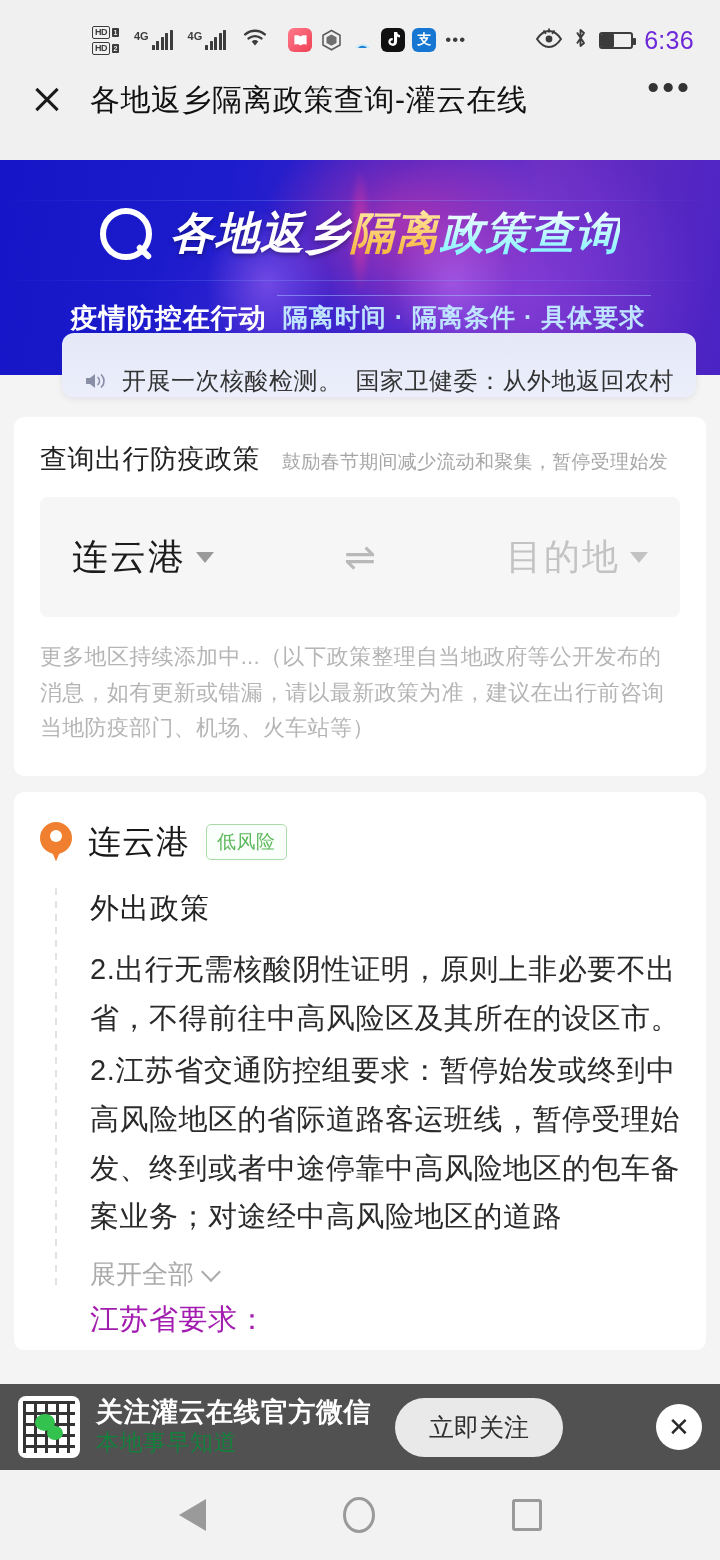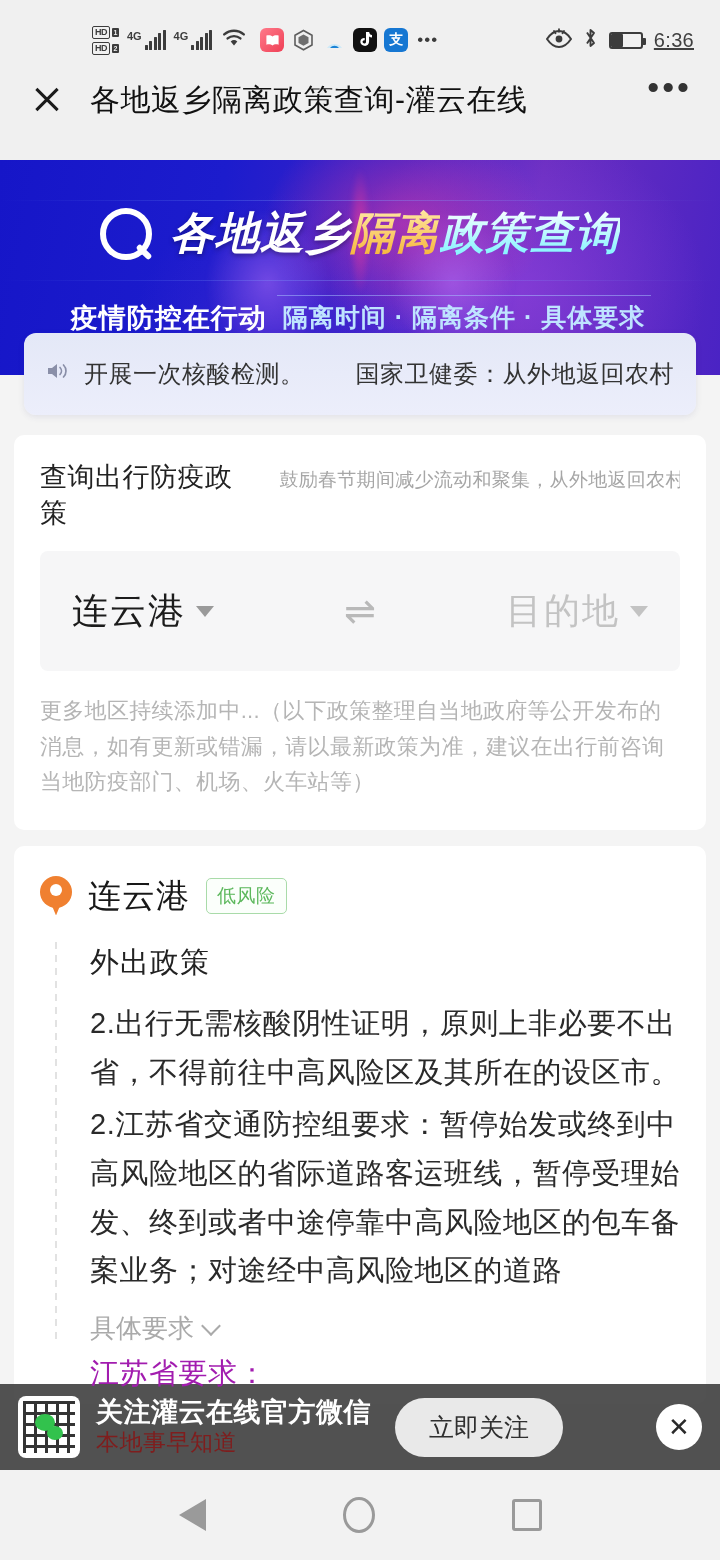--- a/index.html
+++ b/index.html
@@ -8,21 +8,21 @@
     font-family:"Liberation Sans","DejaVu Sans",sans-serif;
     background:#f2f2f2; overflow:hidden; position:relative;
   }
   .phone { width:720px; height:1560px; position:relative; background:#f4f4f4; overflow:hidden; }
 
   
   .statusbar{
     height:80px; background:#f0f0f0; display:flex; align-items:center;
     padding:0 26px; position:relative;
   }
-  .sb-left{ display:flex; align-items:center; gap:5px; margin-left:66px; }
+  .sb-left{ display:flex; align-items:center; gap:12px; margin-left:66px; }
   .hd-stack{ display:flex; flex-direction:column; gap:3px; }
   .hd-row{ display:flex; align-items:center; gap:2px; }
   .hd-badge{
     font-size:9px; font-weight:bold; color:#3c3c3c; border:1.4px solid #3c3c3c;
     border-radius:2px; padding:0 2px; line-height:11px; letter-spacing:-.5px;
   }
   .hd-sub{ font-size:7px; color:#3c3c3c; background:#3c3c3c; color:#f0f0f0;
     border-radius:1px; padding:0 1.5px; line-height:9px; font-weight:bold;}
   .sig{ display:flex; align-items:flex-end; gap:3px; margin-left:3px;}
   .sig-label{ font-size:11px; color:#3c3c3c; align-self:flex-start; font-weight:700;}
@@ -37,21 +37,21 @@
   .ai-book{ background:linear-gradient(135deg,#ff7a8a,#ef4056); }
   .ai-hex{ background:transparent; }
   .ai-arc{ background:transparent; }
   .ai-tok{ background:#111; }
   .ai-ali{ background:#1677d2; font-weight:bold; font-size:14px;}
   .dots-mini{ color:#3c3c3c; font-size:17px; letter-spacing:1px; line-height:10px; margin-left:2px;}
   .sb-right{ margin-left:auto; display:flex; align-items:center; gap:11px; }
   .battery{ width:34px;height:17px;border:2px solid #3c3c3c;border-radius:3px;position:relative;}
   .battery:after{content:"";position:absolute;right:-5px;top:4px;width:3px;height:7px;background:#3c3c3c;border-radius:0 1px 1px 0;}
   .battery i{display:block;height:100%;background:#3c3c3c;border-radius:1px;}
-  .sb-time{ font-size:20px; color:#404040; letter-spacing:.3px;text-decoration:underline;}
+  .sb-time{ font-size:25px; color:#6d28d9; letter-spacing:.3px;}
 
   
   .titlebar{ height:80px; background:#f0f0f0; display:flex; align-items:flex-start; padding:0 28px;}
   .close-x{ width:38px;height:38px; position:relative; flex:0 0 auto; }
   .close-x:before,.close-x:after{content:"";position:absolute;left:4px;top:18px;width:30px;height:3px;background:#1a1a1a;}
   .close-x:before{transform:rotate(45deg);} .close-x:after{transform:rotate(-45deg);}
   .page-title{ font-size:30px; color:#111; margin-left:24px; font-weight:500; letter-spacing:.5px;}
   .more-dots{ margin-left:auto; font-size:34px; color:#333; letter-spacing:3px; line-height:14px;}
 
   
@@ -81,23 +81,24 @@
   .bn-c{ background:linear-gradient(180deg,#ffffff,#7df3ff); -webkit-background-clip:text; background-clip:text; color:transparent;}
   .banner-sub{ position:absolute; top:137px; left:0; right:4px; display:flex; align-items:center; justify-content:center; gap:16px;}
   .bsub-a{ font-size:27px; color:#fff; font-weight:bold; letter-spacing:1px;}
   .bsub-b{ font-size:25px; color:#bfe4ff; font-weight:bold; letter-spacing:1px; position:relative; padding:4px 0;}
   .bsub-b:before,.bsub-b:after{content:"";position:absolute;left:-6px;right:-6px;height:1px;background:rgba(170,200,255,.5);}
   .bsub-b:before{top:-2px} .bsub-b:after{bottom:-2px}
 
   
   .notice-wrap{ position:relative; margin-top:-42px; padding:0 24px; }
   .notice{
-    height:82px; border-radius:12px; display:flex; align-items:center; padding:0 22px;
+    height:64px; border-radius:12px; display:flex; align-items:flex-end; padding:0 22px;
     background:linear-gradient(180deg,#e4e8f7,#eceefb); overflow:hidden; white-space:nowrap;
     box-shadow:0 2px 6px rgba(60,60,120,.10);
+    margin-left:38px;
   }
   .spk{ flex:0 0 auto; margin-right:12px; color:#8a8fa8; font-size:22px; }
   .notice-txt{ font-size:24px; color:#333; letter-spacing:.5px; }
   .notice-gap{ display:inline-block; width:96px; }
 
   
   .card{ background:#fff; margin:20px 14px 0; border-radius:10px; padding:24px 26px 30px; }
   .q-head{ display:flex; align-items:baseline; gap:22px; }
   .q-title{ font-size:27px; color:#222; font-weight:500; letter-spacing:.5px;}
   .q-sub{ font-size:19px; color:#a6a6a6; letter-spacing:.3px; white-space:nowrap; overflow:hidden;}
@@ -143,21 +144,21 @@
     background-image:
       linear-gradient(90deg,#111 28%,transparent 28%),
       linear-gradient(#111 28%,transparent 28%);
     background-size:11px 11px; opacity:.85;}
   .qr-wc{position:absolute;left:50%;top:50%;transform:translate(-50%,-50%);width:28px;height:26px;}
   .qr-wc:before,.qr-wc:after{content:"";position:absolute;background:#32c24d;border-radius:50%;}
   .qr-wc:before{width:20px;height:17px;left:0;top:0;}
   .qr-wc:after{width:16px;height:14px;right:0;bottom:0;}
   .ad-txt{ margin-left:16px; }
   .ad-t1{ font-size:27px; color:#fff; font-weight:bold; letter-spacing:.5px; line-height:1.15;}
-  .ad-t2{ font-size:23px; color:#7f1d1d; letter-spacing:.5px; line-height:1.3;}
+  .ad-t2{ font-size:23px; color:#15803d; letter-spacing:.5px; line-height:1.3;}
   .ad-btn{ margin-left:24px; background:#e9e9e9; color:#2f2f2f; font-size:25px;
     padding:13px 34px; border-radius:32px; white-space:nowrap;}
   .ad-close{ margin-left:auto; width:46px;height:46px;border-radius:50%;background:#fff;
     display:flex;align-items:center;justify-content:center;font-size:26px;color:#2a2a2a;font-weight:bold;}
 
   
   .navbar{ position:absolute; left:0; right:0; bottom:0; height:90px; background:#f2f2f2;
     display:flex; align-items:center; justify-content:space-around; padding:0 110px;}
   .nv-back{ width:0;height:0;border-top:16px solid transparent;border-bottom:16px solid transparent;border-right:27px solid #9a9a9a;}
   .nv-home{ width:32px;height:36px;border:3px solid #9a9a9a;border-radius:50%;}
@@ -286,21 +287,21 @@
       </span>
       <span class="notice-txt">开展一次核酸检测。</span>
       <span class="notice-gap"></span>
       <span class="notice-txt">国家卫健委：从外地返回农村</span>
     </div>
   </div>
 
   <div class="card">
     <div class="q-head">
       <span class="q-title">查询出行防疫政策</span>
-      <span class="q-sub">鼓励春节期间减少流动和聚集，从外地返回农村</span>
+      <span class="q-sub">鼓励春节期间减少流动和聚集，暂停受理始发</span>
     </div>
     <div class="selector">
       <div class="sel-item">
         <span class="sel-from">连云港</span>
         <span class="caret"></span>
       </div>
       <div class="swap">⇌</div>
       <div class="sel-item">
         <span class="sel-to">目的地</span>
         <span class="caret light"></span>
@@ -316,21 +317,21 @@
           <i></i>
         </span>
       <span class="city">连云港</span>
       <span class="risk-badge">低风险</span>
     </div>
     <div class="pc-body">
       <div class="sec-title">外出政策</div>
       <div class="para">2.出行无需核酸阴性证明，原则上非必要不出省，不得前往中高风险区及其所在的设区市。</div>
       <div class="para">2.江苏省交通防控组要求：暂停始发或终到中高风险地区的省际道路客运班线，暂停受理始发、终到或者中途停靠中高风险地区的包车备案业务；对途经中高风险地区的道路</div>
       <div class="expand">
-        <span>具体要求</span>
+        <span>展开全部</span>
         <span class="chev"></span>
       </div>
       <div class="clipped">江苏省要求：</div>
     </div>
   </div>
 
   <div class="adbar">
     <div class="qr">
       <div class="qr-dots"></div>
       <div class="qr-wc"></div>

